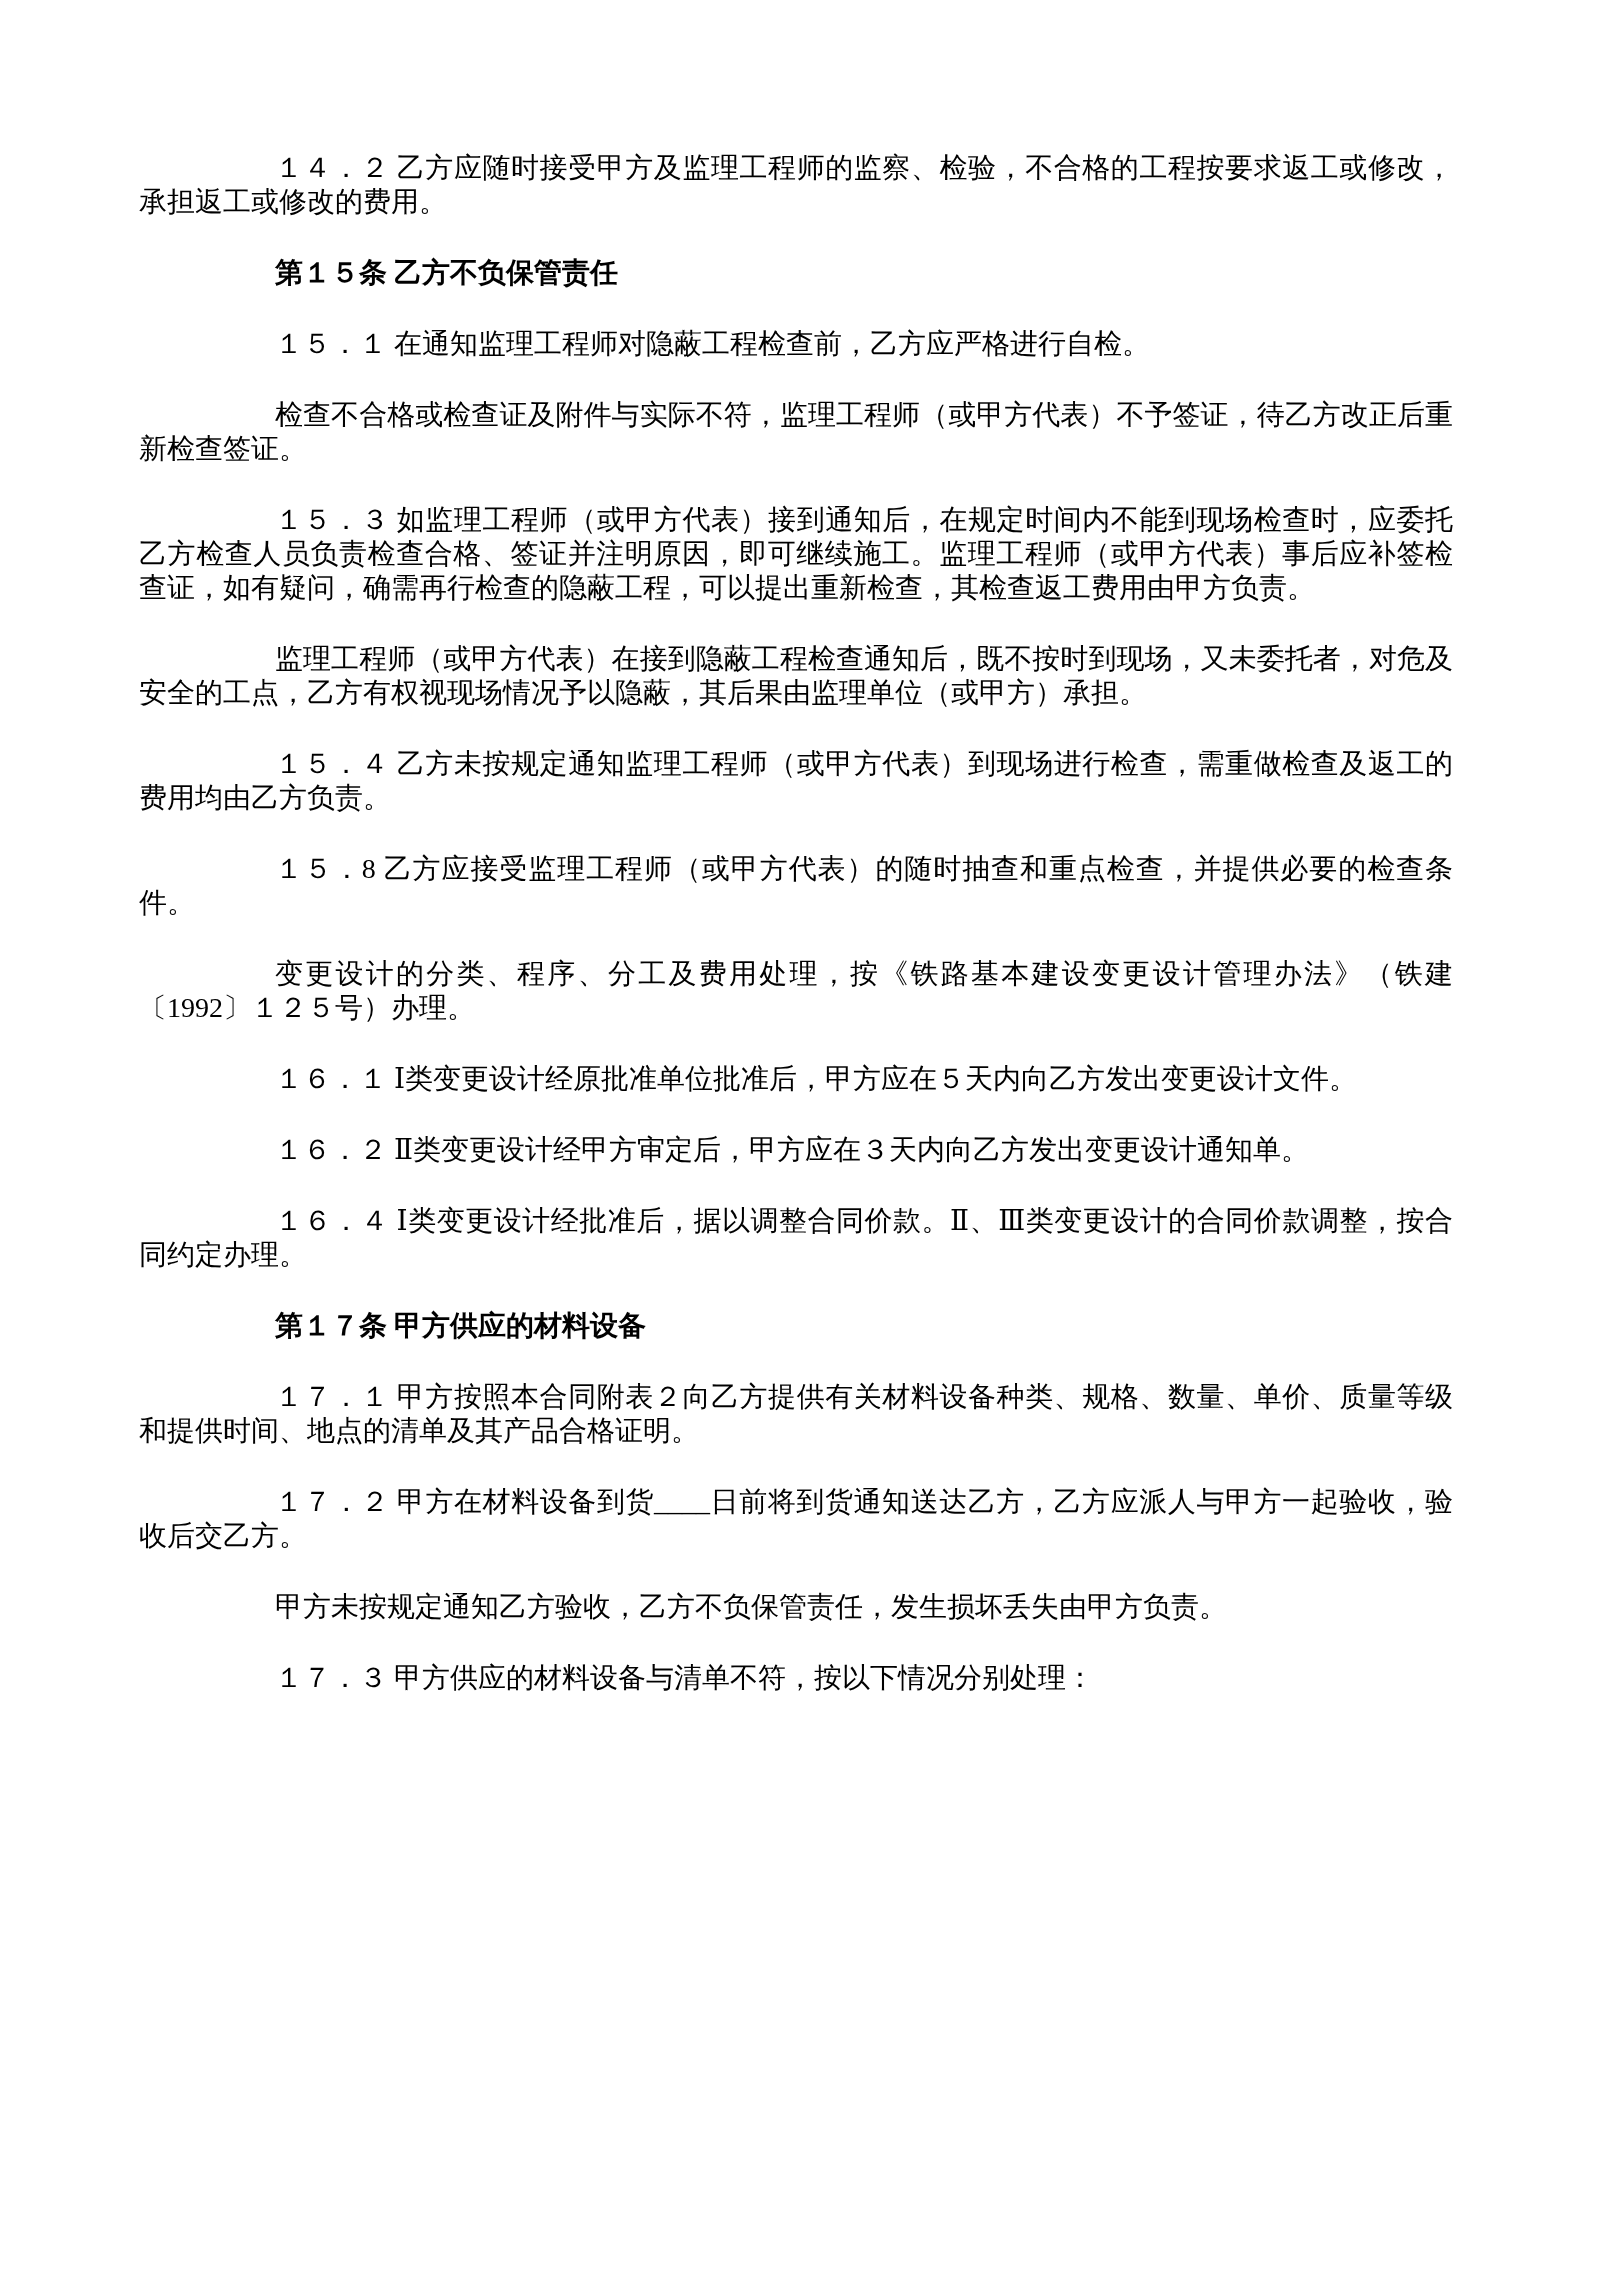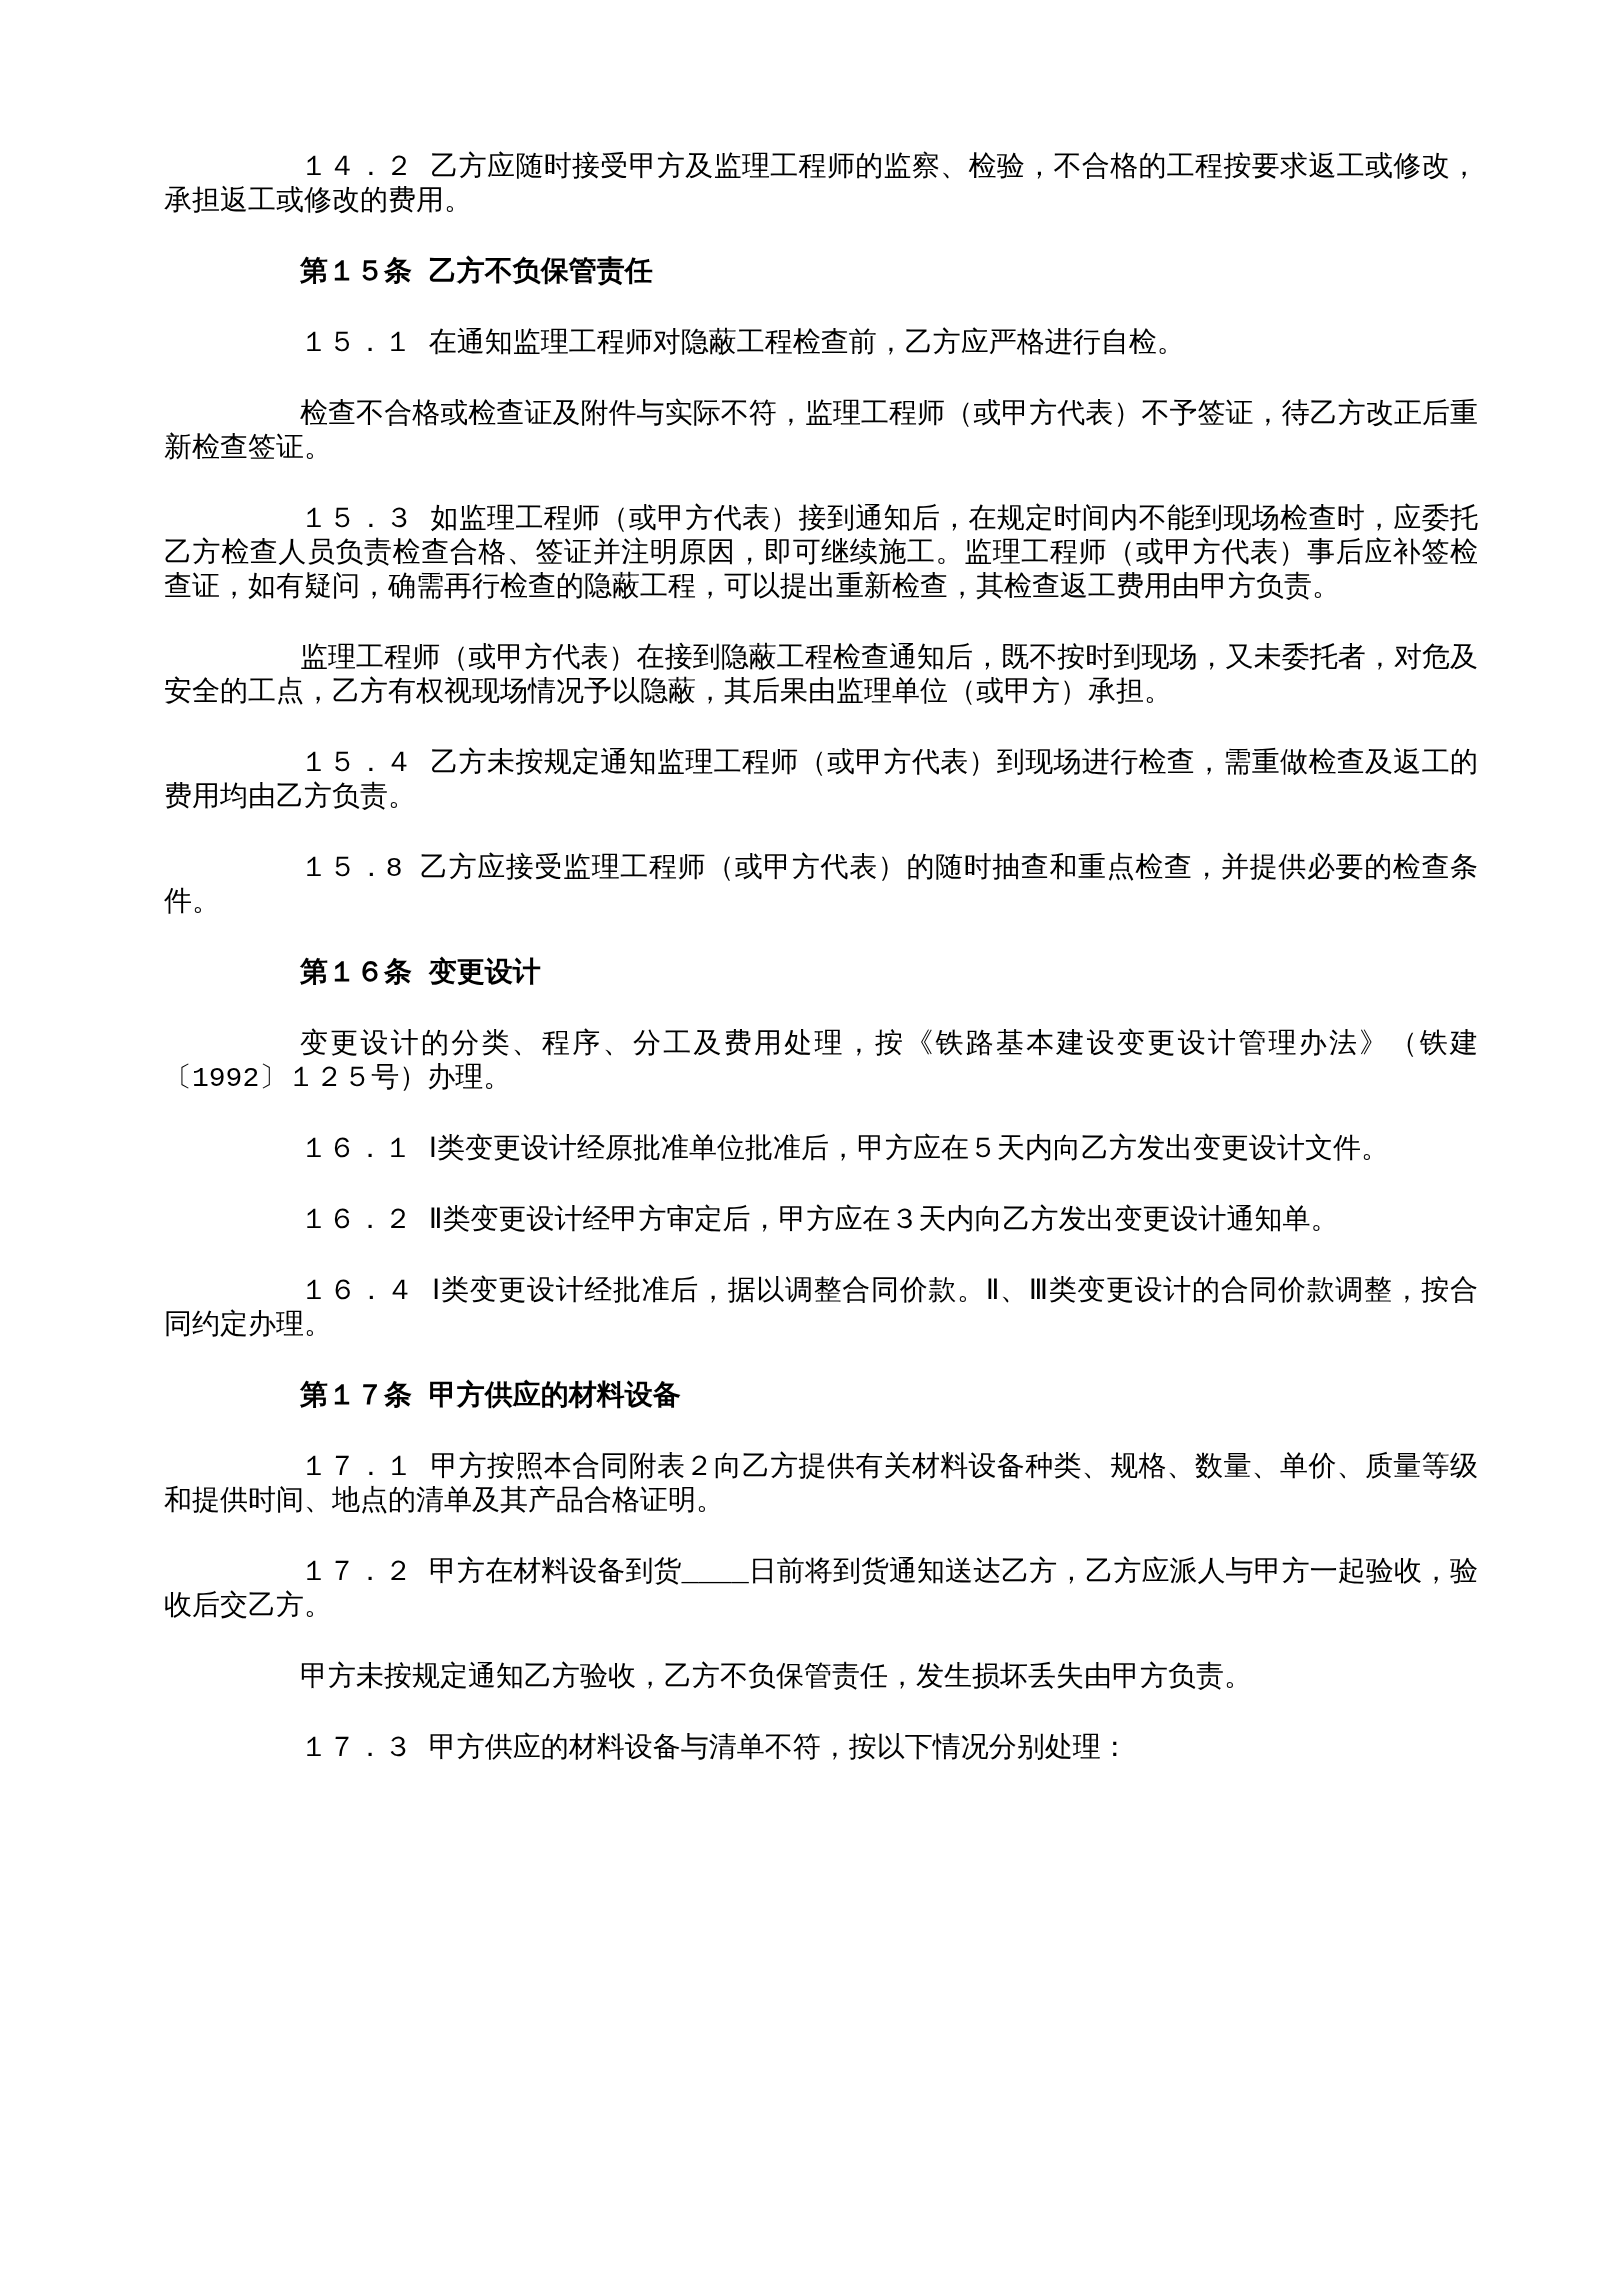--- a/index.html
+++ b/index.html
@@ -11,24 +11,23 @@
     position: relative;
     width: 1623px;
     height: 2294px;
     background: #ffffff;
     overflow: hidden;
     font-family: "Liberation Serif", "DejaVu Serif", serif;
     color: #000000;
   }
   .doc {
     position: absolute;
-    left: 164px;
+    left: 139px;
     top: 151px;
     width: 1314px;
-    font-family: Liberation Mono, monospace;
   }
   .doc p {
     margin: 0 0 37px 0;
     font-size: 28px;
     line-height: 34px;
     text-align: justify;
     text-indent: 136px;
     font-weight: normal;
     color: #000000;
   }
@@ -43,21 +42,20 @@
 <div class="page">
   <div class="doc" id="doc">
       <p class="body">１４．２ 乙方应随时接受甲方及监理工程师的监察、检验，不合格的工程按要求返工或修改，承担返工或修改的费用。</p>
       <p class="heading">第１５条 乙方不负保管责任</p>
       <p class="body">１５．１ 在通知监理工程师对隐蔽工程检查前，乙方应严格进行自检。</p>
       <p class="body">检查不合格或检查证及附件与实际不符，监理工程师（或甲方代表）不予签证，待乙方改正后重新检查签证。</p>
       <p class="body">１５．３ 如监理工程师（或甲方代表）接到通知后，在规定时间内不能到现场检查时，应委托乙方检查人员负责检查合格、签证并注明原因，即可继续施工。监理工程师（或甲方代表）事后应补签检查证，如有疑问，确需再行检查的隐蔽工程，可以提出重新检查，其检查返工费用由甲方负责。</p>
       <p class="body">监理工程师（或甲方代表）在接到隐蔽工程检查通知后，既不按时到现场，又未委托者，对危及安全的工点，乙方有权视现场情况予以隐蔽，其后果由监理单位（或甲方）承担。</p>
       <p class="body">１５．４ 乙方未按规定通知监理工程师（或甲方代表）到现场进行检查，需重做检查及返工的费用均由乙方负责。</p>
       <p class="body">１５．8 乙方应接受监理工程师（或甲方代表）的随时抽查和重点检查，并提供必要的检查条件。</p>
-      <p class="heading">第１６条 变更设计</p>
       <p class="body">变更设计的分类、程序、分工及费用处理，按《铁路基本建设变更设计管理办法》（铁建〔1992〕１２５号）办理。</p>
       <p class="body">１６．１ Ⅰ类变更设计经原批准单位批准后，甲方应在５天内向乙方发出变更设计文件。</p>
       <p class="body">１６．２ Ⅱ类变更设计经甲方审定后，甲方应在３天内向乙方发出变更设计通知单。</p>
       <p class="body">１６．４ Ⅰ类变更设计经批准后，据以调整合同价款。Ⅱ、Ⅲ类变更设计的合同价款调整，按合同约定办理。</p>
       <p class="heading">第１７条 甲方供应的材料设备</p>
       <p class="body">１７．１ 甲方按照本合同附表２向乙方提供有关材料设备种类、规格、数量、单价、质量等级和提供时间、地点的清单及其产品合格证明。</p>
       <p class="body">１７．２ 甲方在材料设备到货____日前将到货通知送达乙方，乙方应派人与甲方一起验收，验收后交乙方。</p>
       <p class="body">甲方未按规定通知乙方验收，乙方不负保管责任，发生损坏丢失由甲方负责。</p>
       <p class="body">１７．３ 甲方供应的材料设备与清单不符，按以下情况分别处理：</p>
     </div>

